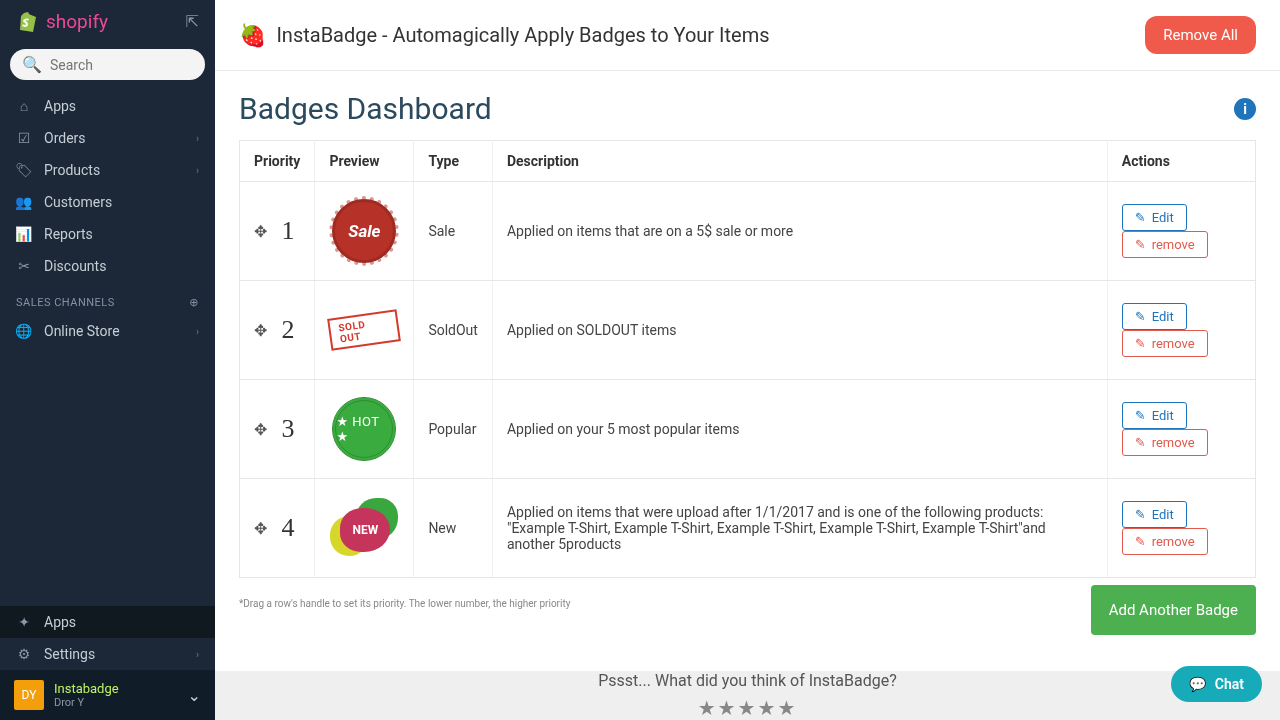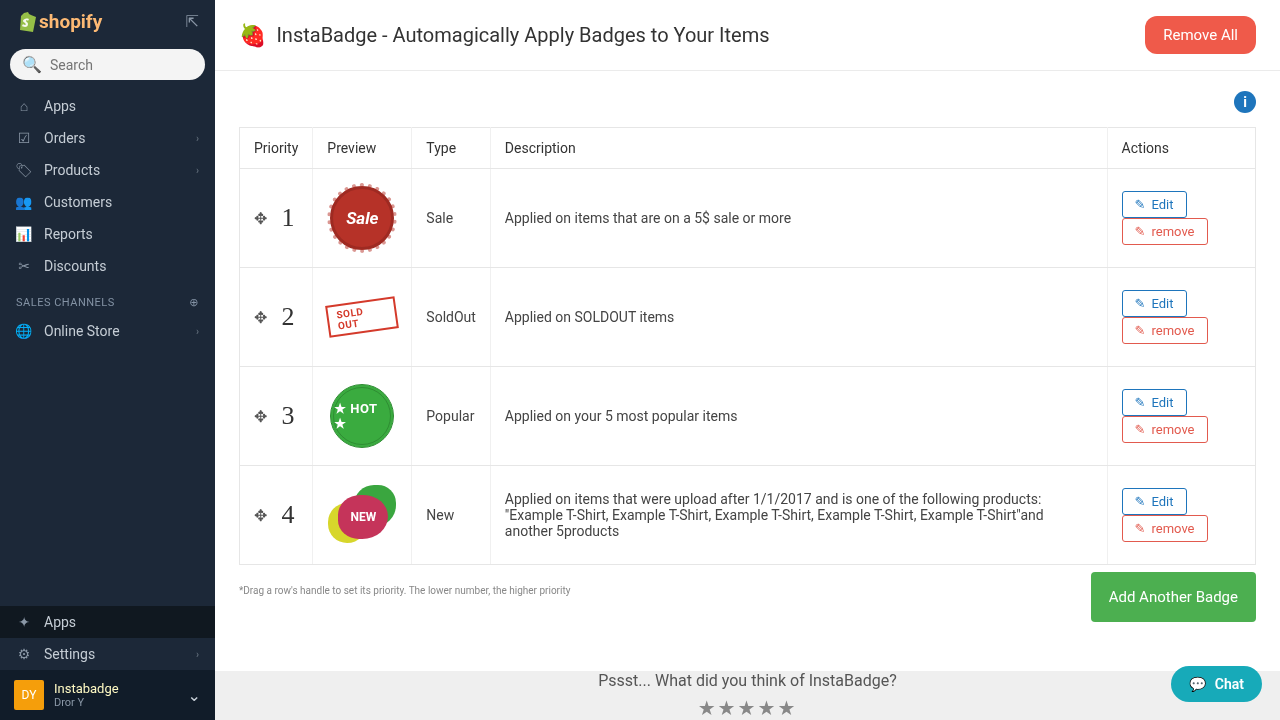--- a/index.html
+++ b/index.html
@@ -1,53 +1,53 @@
 <!DOCTYPE html>
 <html><head>
 <meta charset="utf-8">
 <style>
 *{margin:0;padding:0;box-sizing:border-box;font-family:-apple-system,BlinkMacSystemFont,"Segoe UI",Roboto,sans-serif}
 body{width:1280px;height:720px;overflow:hidden;background:#ebebeb;display:flex}
 .sidebar{width:215px;background:#1c2838;color:#c5cdd5;display:flex;flex-direction:column;flex-shrink:0}
 .sb-top{display:flex;align-items:center;padding:10px 16px}
-.sb-logo{color:#fdba74;font-size:19px;font-weight:700;display:flex;align-items:center;gap:3px}
+.sb-logo{color:#ec4899;font-size:19px;font-weight:400;display:flex;align-items:center;gap:10px}
 .sb-ext{margin-left:auto;color:#8a97a6}
 .sb-search{margin:6px 10px 10px;background:#f4f4f4;border-radius:16px;padding:6px 12px;display:flex;align-items:center;gap:8px;color:#666}
 .sb-search input{border:0;background:transparent;outline:none;flex:1;font-size:14px;color:#333}
 .sb-item{display:flex;align-items:center;padding:8px 16px;font-size:14px;gap:12px;cursor:pointer}
 .sb-item .chev{margin-left:auto;font-size:10px;color:#6b7784}
 .sb-section{padding:14px 16px 6px;font-size:11px;letter-spacing:.5px;color:#8392a4;display:flex;align-items:flex-end}
 .sb-section .plus{margin-left:auto}
 .sb-bottom{margin-top:auto}
 .sb-item.active{background:#101820}
 .sb-acct{display:flex;align-items:center;gap:10px;padding:10px 14px;background:#111c29}
 .sb-avatar{width:30px;height:30px;background:#f59e0b;color:#fff;font-size:12px;font-weight:400;display:flex;align-items:center;justify-content:center;border-radius:2px}
-.sb-acct .store{color:#fef9c3;font-size:13px}
+.sb-acct .store{color:#bef264;font-size:13px}
 .sb-acct .user{color:#8a97a6;font-size:11px}
 .main{flex:1;background:#fff;display:flex;flex-direction:column;overflow:hidden}
 .header{display:flex;align-items:center;padding:16px 24px;border-bottom:1px solid #ebebeb}
 .app-icon{font-size:22px;margin-right:10px}
 .app-title{font-size:20px;color:#333}
 .remove-all{margin-left:auto;background:#ef5a4a;color:#fff;border:0;padding:10px 18px;border-radius:12px;font-size:15px;cursor:pointer}
 .content{padding:20px 24px;overflow:auto;flex:1}
 .dash-title{font-size:30px;color:#2b4a5e;font-weight:400}
 .title-row{display:flex;align-items:center;margin-bottom:14px}
 .info-icon{margin-left:auto;width:22px;height:22px;border-radius:50%;background:#1e75bc;color:#fff;display:flex;align-items:center;justify-content:center;font-weight:700;font-size:14px;cursor:pointer}
 table{width:100%;border-collapse:collapse;border:1px solid #e6e6e6}
-th{text-align:left;padding:12px 14px;font-weight:400;font-size:14px;color:#333;border-bottom:1px solid #e6e6e6}
+th{text-align:left;padding:12px 14px;font-weight:700;font-size:14px;color:#333;border-bottom:1px solid #e6e6e6}
 td{padding:14px;border-bottom:1px solid #e6e6e6;font-size:14px;color:#444;vertical-align:middle}
 th+th,td+td{border-left:1px solid #f0f0f0}
 .prio{display:flex;align-items:center;gap:14px}
 .handle{color:#555;cursor:move;font-size:16px}
 .pnum{font-size:26px;font-family:Georgia,serif;color:#333}
 .badge-prev{width:70px;height:70px;display:flex;align-items:center;justify-content:center}
 .badge-sale{width:64px;height:64px;border-radius:50%;background:#b63228;border:3px solid #9e2a22;display:flex;align-items:center;justify-content:center;color:#fff;font-style:italic;font-weight:700;font-size:17px;position:relative}
 .badge-sale::before{content:"";position:absolute;inset:-6px;border-radius:50%;border:4px dotted #b63228;opacity:.5}
 .badge-soldout{border:2px solid #d43a2b;color:#d43a2b;padding:3px 8px;font-weight:700;font-size:10px;transform:rotate(-8deg);letter-spacing:.5px}
-.badge-hot{width:64px;height:64px;border-radius:50%;background:#3aab3f;border:4px double #2f8d33;display:flex;align-items:center;justify-content:center;color:#fff;font-weight:700;font-size:13px;letter-spacing:.5px}
+.badge-hot{width:64px;height:64px;border-radius:50%;background:#3aab3f;border:4px double #2f8d33;display:flex;align-items:center;justify-content:center;color:#fff;font-weight:400;font-size:13px;letter-spacing:.5px}
 .badge-new{position:relative;width:68px;height:60px}
 .blob{position:absolute;border-radius:50% 45% 55% 50%}
 .blob.y{width:40px;height:40px;background:#d7d62b;left:0;top:18px}
 .blob.g{width:42px;height:42px;background:#3aa63f;left:26px;top:0}
 .blob.r{width:50px;height:44px;background:#c5345a;left:10px;top:10px;display:flex;align-items:center;justify-content:center;color:#fff;font-weight:700;font-size:12px;border-radius:48% 52% 55% 45%}
 .act-btn{display:inline-flex;align-items:center;gap:6px;padding:5px 12px;border-radius:3px;font-size:13px;cursor:pointer;background:#fff}
 .act-edit{border:1px solid #1e75bc;color:#1e75bc;margin-right:8px}
 .act-remove{border:1px solid #e25a4e;color:#e25a4e}
 .hint{font-size:10px;color:#888;margin-top:20px}
 .btn-row{display:flex;gap:14px;margin-top:-24px;justify-content:flex-end}
@@ -135,20 +135,21 @@
 </aside>
 
 <main class="main">
   <div class="header">
     <span class="app-icon">🍓</span>
     <span class="app-title">InstaBadge - Automagically Apply Badges to Your Items</span>
     <button class="remove-all">Remove All</button>
   </div>
   <div class="content">
     <div class="title-row">
+      <h1 class="dash-title">Badges Dashboard</h1>
       <div class="info-icon">i</div>
     </div>
     <table>
       <thead>
           <tr>
         <th>Priority</th>
         <th>Preview</th>
         <th>Type</th>
         <th>Description</th>
         <th>Actions</th>

